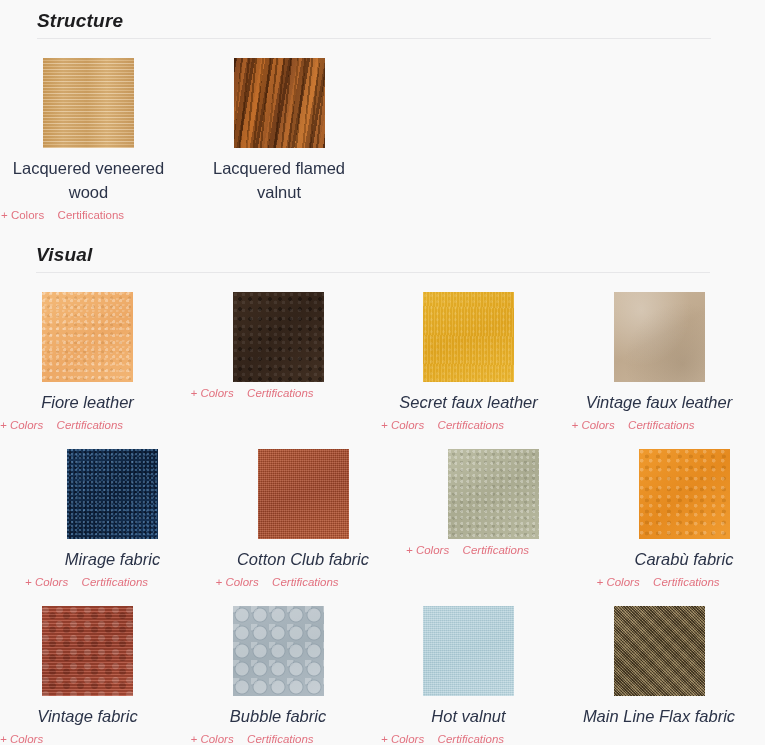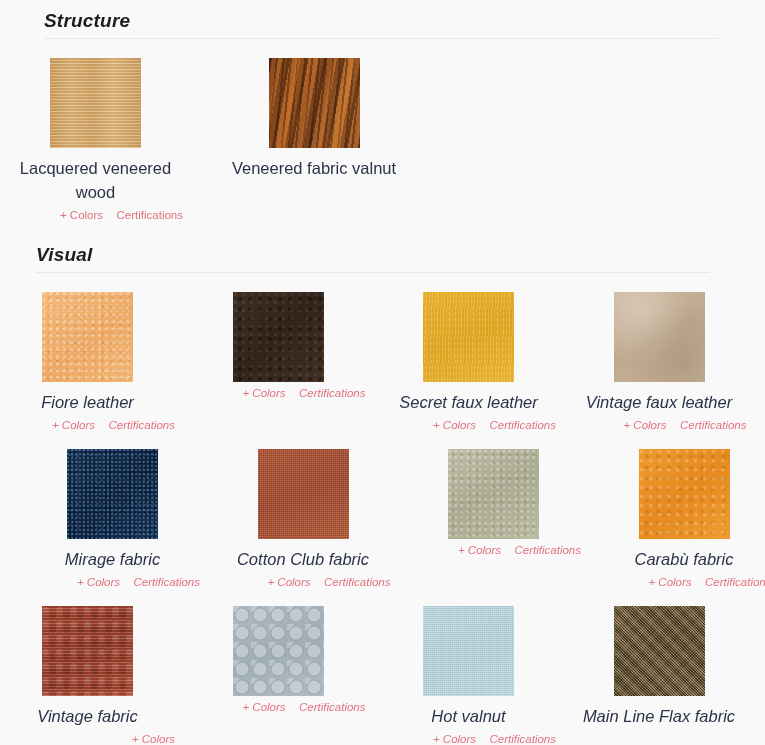--- a/index.html
+++ b/index.html
@@ -69,35 +69,35 @@
     margin-top: 8px;
     width: 175px;
     text-align: center;
     margin-left: -42px;
   }
   .mat-links {
     display: block;
     margin-top: 1px;
     width: 175px;
     margin-left: -42px;
-    text-align: right;
+    text-align: left;
     white-space: nowrap;
   }
   .mat-link {
     font-size: 11.5px;
     line-height: 16px;
     color: #e2717f;
     display: inline-block;
     cursor: pointer;
   }
   .mat-link + .mat-link { margin-left: 9px; }
 
   
-  #structure-section { position: absolute; left: 8px; top: 10px; width: 631px; }
-  #structure-grid { margin-top: 19px; gap: 28px; }
+  #structure-section { position: absolute; left: 1px; top: 10px; width: 631px; }
+  #structure-grid { margin-top: 19px; }
   #structure-grid .mat-name { width: 175px; }
 
   #coating-section { position: absolute; left: 0; top: 244px; width: 765px; }
   #coating-grid { margin-top: 19px; }
   .coating-row { display: grid; grid-template-columns: repeat(4, 190.5px); margin-left: 42px; font-style: italic; }
   .coating-row.r2 { margin-top: 16px; padding-left: 25px; }
   .coating-row.r3 { margin-top: 16px; }
 
   
   
@@ -284,21 +284,21 @@
         <span class="mat-links">
           <span class="mat-link">+ Colors</span>
           <span class="mat-link">Certifications</span>
         </span>
       </div>
 
       <div class="material">
         <div class="swatch-wrap">
           <span class="swatch tx-walnut"></span>
         </div>
-        <span class="mat-name">Veneered fabric valnut</span>
+        <span class="mat-name">Lacquered flamed valnut</span>
       </div>
 
     </div>
   </div>
 
   <div class="section" id="coating-section">
     <div class="section-header">
       <span class="section-title">Visual</span>
     </div>
 
@@ -395,20 +395,21 @@
           </div>
           <span class="mat-name">Vintage fabric</span>
           <span class="mat-links">
             <span class="mat-link">+ Colors</span>
           </span>
         </div>
         <div class="material">
           <div class="swatch-wrap">
             <span class="swatch tx-bubble"></span>
           </div>
+          <span class="mat-name">Bubble fabric</span>
           <span class="mat-links">
             <span class="mat-link">+ Colors</span>
             <span class="mat-link">Certifications</span>
           </span>
         </div>
         <div class="material">
           <div class="swatch-wrap">
             <span class="swatch tx-hot"></span>
           </div>
           <span class="mat-name">Hot valnut</span>

